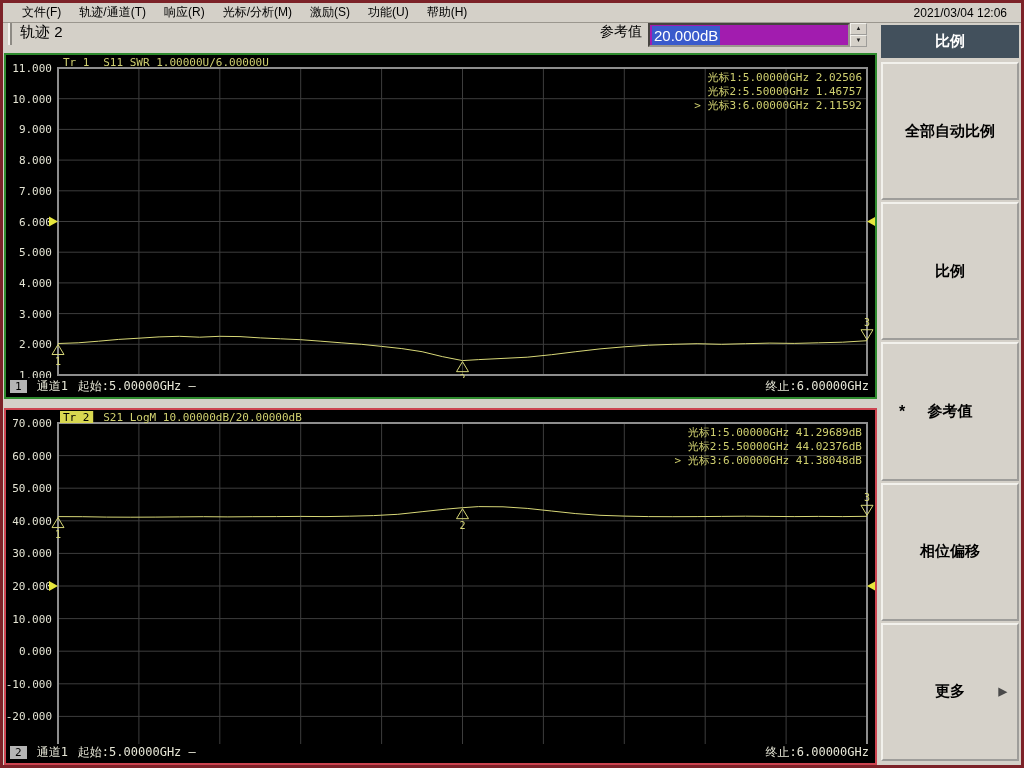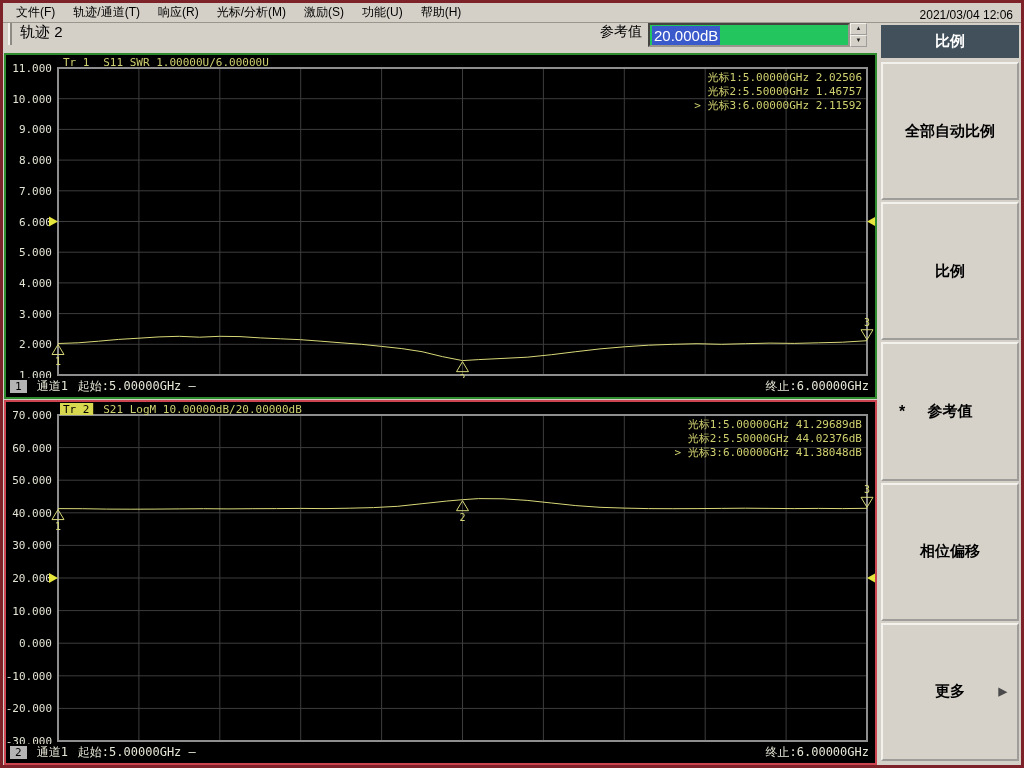--- a/index.html
+++ b/index.html
@@ -2,46 +2,46 @@
 <html><head>
 <meta charset="utf-8">
 <style>
   * { margin:0; padding:0; box-sizing:border-box; }
   html,body { width:1024px; height:768px; }
   body { font-family:"Liberation Sans", sans-serif; background:#d4d0c8; }
   .window { width:1024px; height:768px; border:3px solid #7c2228; background:#d4d0c8;
             display:flex; flex-direction:column; overflow:hidden; }
 
   
-  .menubar { height:20px; display:flex; align-items:flex-end; padding:0 4px;
+  .menubar { height:20px; display:flex; align-items:center; padding:0 10px;
              border-bottom:1px solid #9a968e; font-size:12px; color:#000; flex:0 0 20px; }
   .menu-item { padding:1px 9px; cursor:default; white-space:nowrap; }
   .menubar .spacer { flex:1; }
   .datetime { font-size:12px; padding-right:4px;margin-left:8px; }
 
   .body-row { flex:1; display:flex; min-height:0; }
   .main-col { flex:1; display:flex; flex-direction:column; min-width:0; padding:0 1px; }
 
   
   .toolbar { height:30px; flex:0 0 30px; display:flex; align-items:flex-start; padding:0 4px; }
   .gripper { width:3px; height:22px; border-left:2px solid #f2f1ec; border-right:2px solid #8d8a84; margin-right:8px; }
   .trace-indicator { font-size:15px; color:#000; }
   .toolbar .spacer { flex:1; }
   .ref-label { font-size:14px; color:#000; margin-right:6px; }
-  .ref-field { width:202px; height:24px; background:#22c55e; border:2px inset #9a968e;
+  .ref-field { width:202px; height:24px; background:#a21caf; border:2px inset #9a968e;
                font-size:15px; display:flex; align-items:center; padding-left:2px; overflow:hidden; }
   .ref-field .sel { background:#3a5acc; color:#fff; padding:1px 2px; }
   .spinner { width:17px; height:24px; display:flex; flex-direction:column; margin-right:6px; }
   .spin-btn { flex:1; background:#d4d0c8; border:1px outset #f2f1ec; font-size:6px;
               line-height:9px; text-align:center; color:#222; cursor:default; }
 
   
   .charts { flex:1; display:flex; flex-direction:column; min-height:0; }
   .chart-frame { background:#000; display:flex; flex-direction:column; overflow:hidden; }
-  .chart-frame.top { flex:0 0 346px; border:2px solid #2e8b2e; margin-bottom:1px; }
+  .chart-frame.top { flex:0 0 346px; border:2px solid #2e8b2e; margin-bottom:9px; }
   .chart-frame.bottom { flex:1; border:2px solid #cc4450; }
   .chart-canvas { flex:1; min-height:0; }
   .chart-canvas svg { display:block; }
   .status-bar { flex:0 0 17px; display:flex; align-items:center; gap:10px;
                 font-family:"DejaVu Sans Mono", monospace; font-size:12px; color:#e6e6d6;
                 background:#000; padding:0 6px 2px 4px; white-space:nowrap; }
   .status-badge { background:#b4b4b4; color:#000; padding:0 5px; font-size:11px; }
   .status-bar .spacer { flex:1; }
 
   

